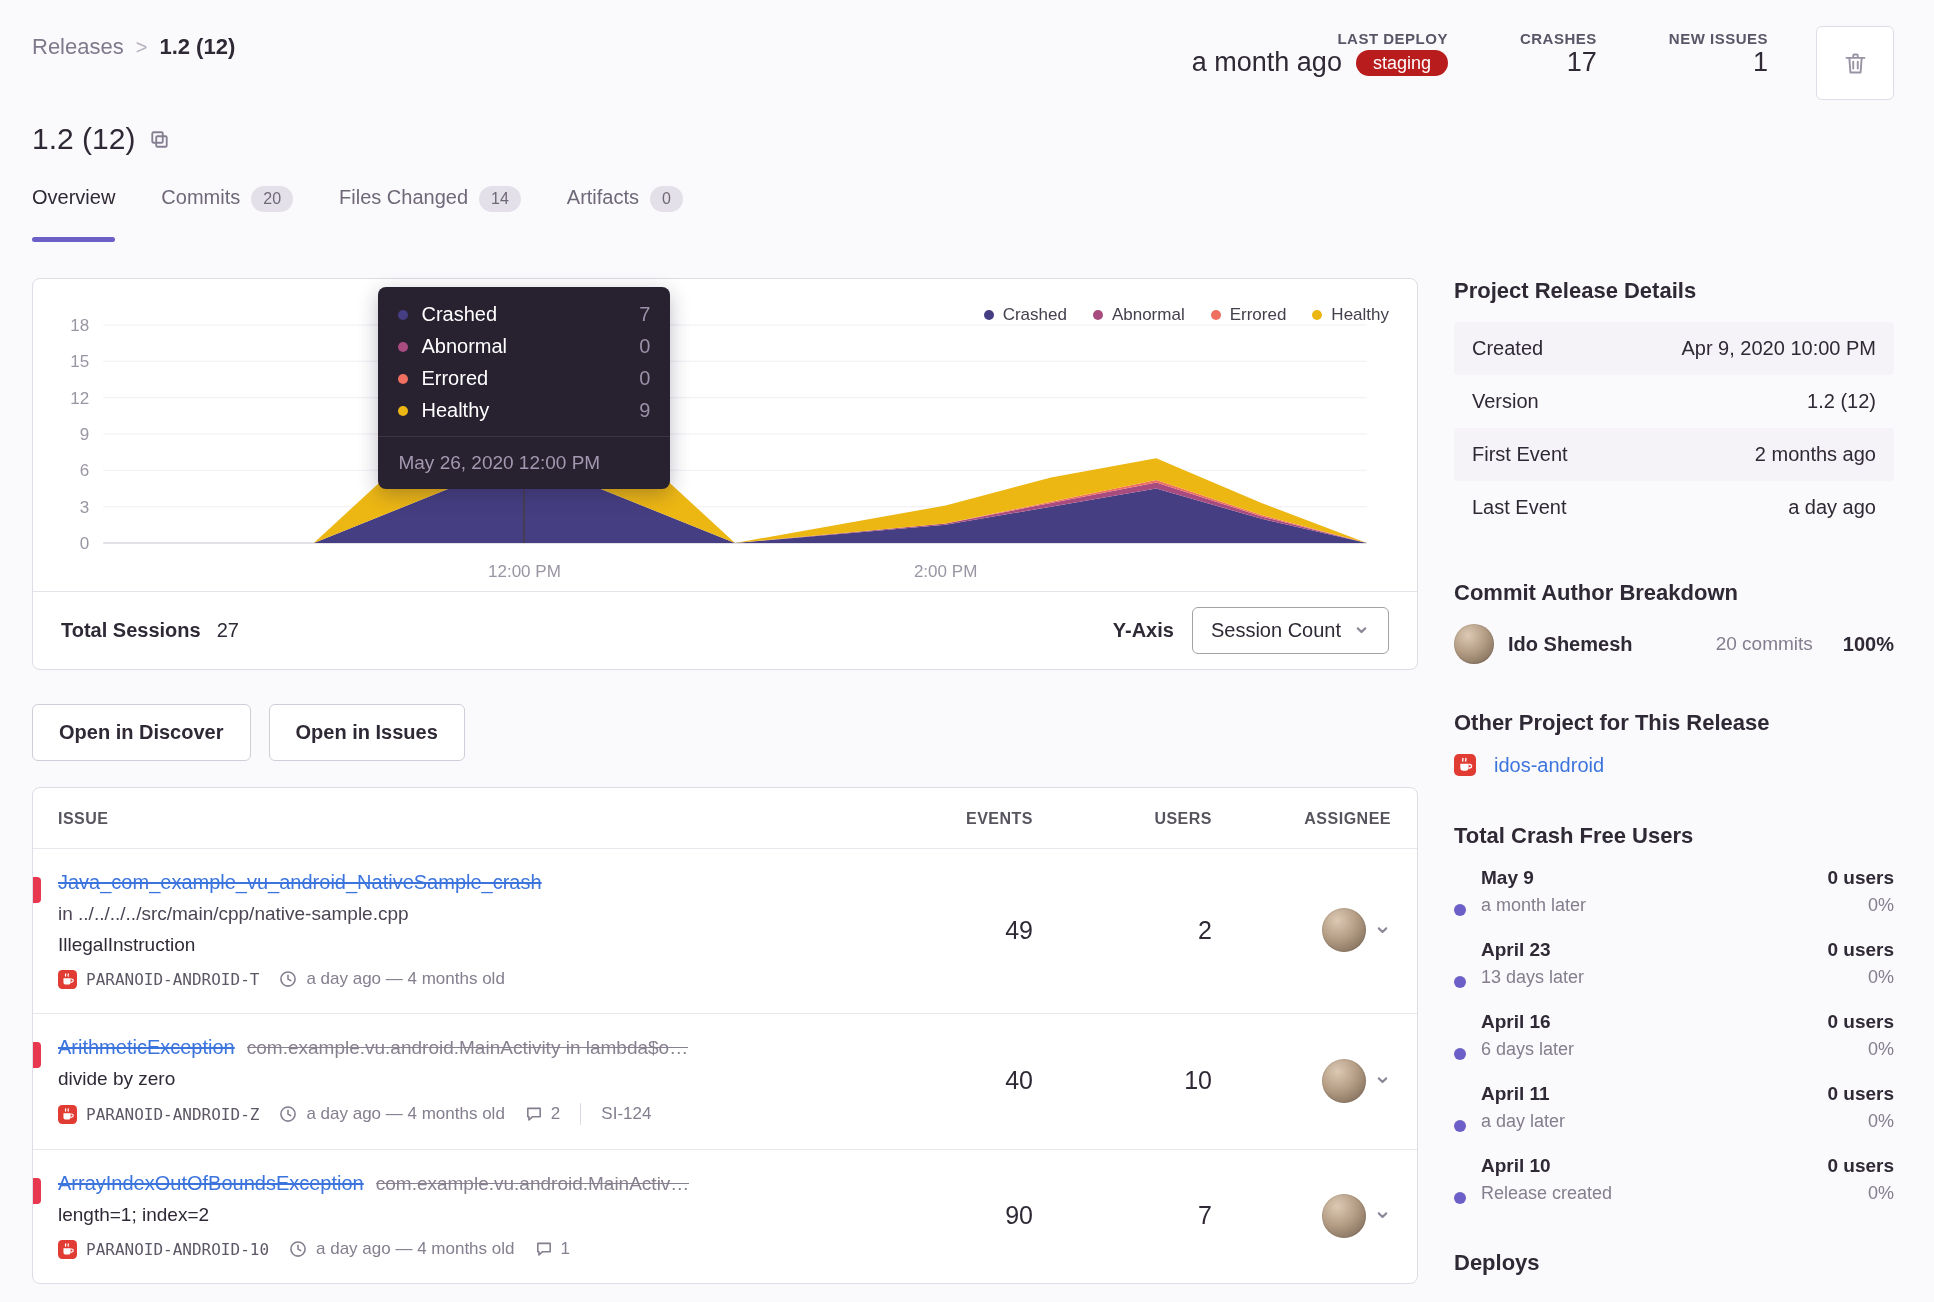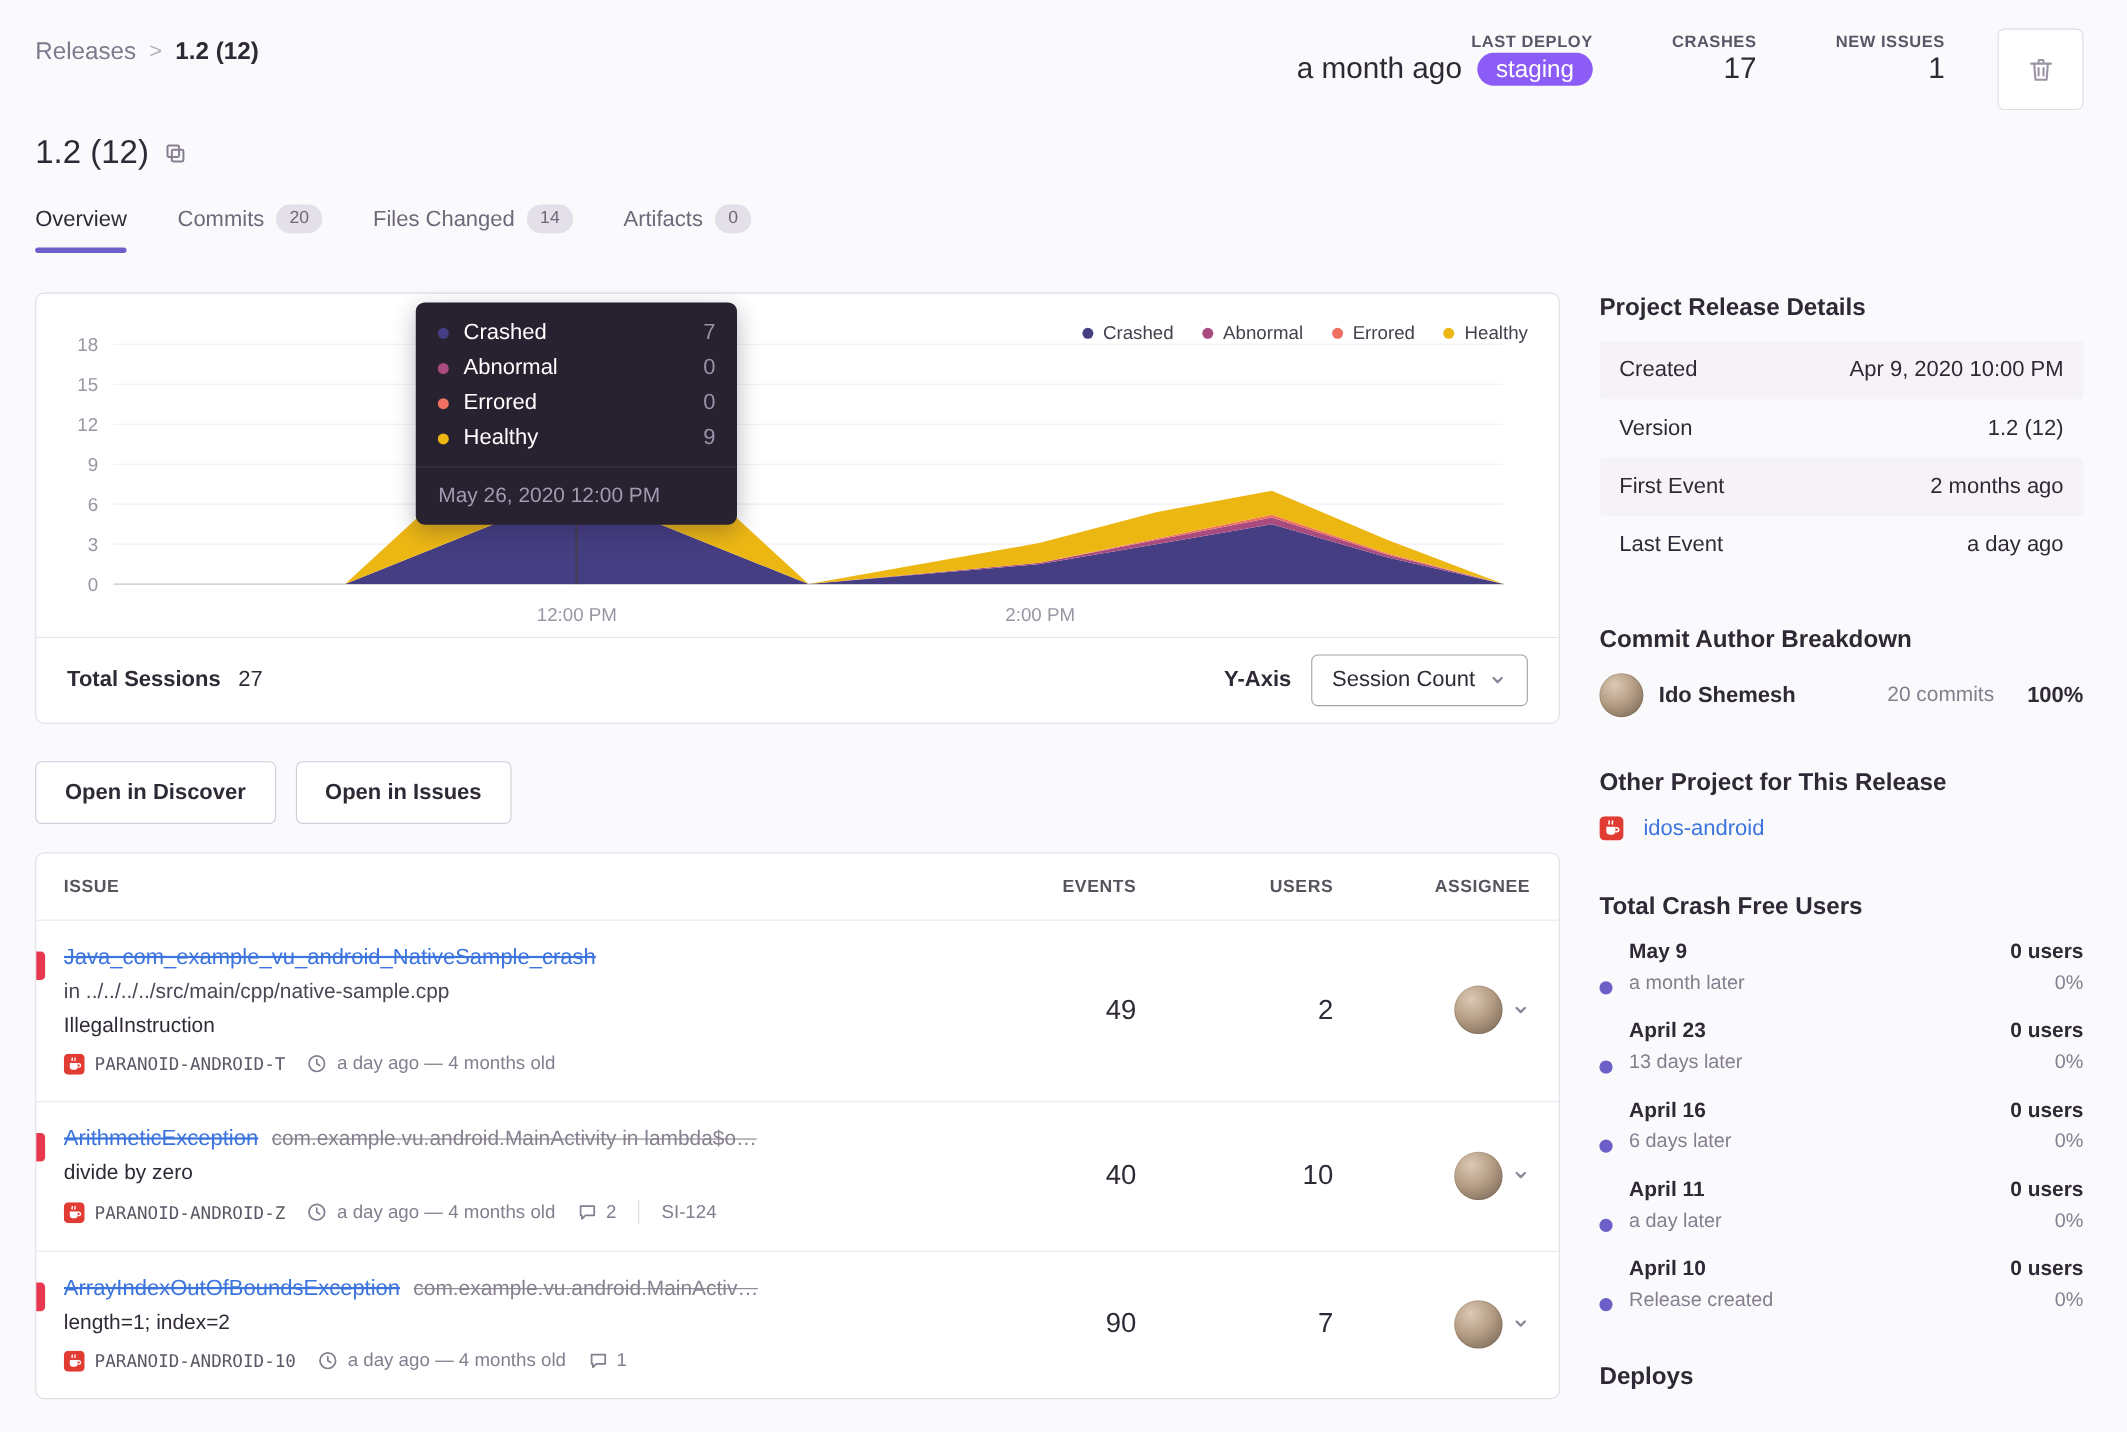--- a/index.html
+++ b/index.html
@@ -14,31 +14,31 @@
 .breadcrumb{display:flex;align-items:center;gap:12px;font-size:22px;padding-top:8px}
 .crumb-parent{color:#80798c;cursor:pointer}
 .crumb-sep{color:#b5afbe;font-size:20px}
 .crumb-current{color:#2f2936;font-weight:600}
 .topbar-right{display:flex;align-items:flex-start;gap:48px}
 .stats{display:flex;gap:72px;padding-top:4px}
 .stat{display:flex;flex-direction:column;align-items:flex-end;}
 .stat-label{font-size:15px;font-weight:700;color:#595667;letter-spacing:.5px}
 .stat-value{font-size:27px;color:#2f2936}
 .deploy-value{display:flex;align-items:center;gap:14px}
-.badge-staging{background:#8b5cf6;color:#fff;font-size:22px;line-height:1;padding:4px 17px;border-radius:999px}
+.badge-staging{background:#b91c1c;color:#fff;font-size:18px;line-height:1;padding:4px 17px;border-radius:999px}
 .trash-btn{width:78px;height:74px;background:#fff;border:1px solid #e0dce6;border-radius:6px;display:flex;align-items:center;justify-content:center;color:#9a93a5;cursor:pointer}
 .trash-btn svg{width:27px;height:27px}
 
 
 .title-row{display:flex;align-items:center;gap:14px;margin-top:22px}
 .title-row h1{font-size:30px;font-weight:500;color:#2f2936}
 .copy-icon{color:#857f91;cursor:pointer;display:flex}
 .copy-icon svg{width:21px;height:21px}
 .tabs{display:flex;gap:46px;margin-top:30px}
-.tab{position:relative;display:flex;align-items:center;gap:11px;font-size:20px;color:#6f6879;padding-bottom:18px;cursor:pointer}
+.tab{position:relative;display:flex;gap:11px;font-size:20px;color:#6f6879;padding-bottom:30px;cursor:pointer}
 .tab.active{color:#2f2936}
 .tab.active::after{content:"";position:absolute;left:0;right:0;bottom:0;height:5px;border-radius:3px;background:#6c5fc7}
 .tab-count{background:#e4e0e9;color:#6f6879;font-size:16px;padding:4px 12px;border-radius:999px}
 
 
 .content{display:flex;gap:36px;margin-top:36px;align-items:flex-start}
 .main{flex:1;min-width:0}
 .sidebar{width:440px;flex-shrink:0}
 .panel{background:#fff;border:1px solid #e0dce6;border-radius:8px}
 

